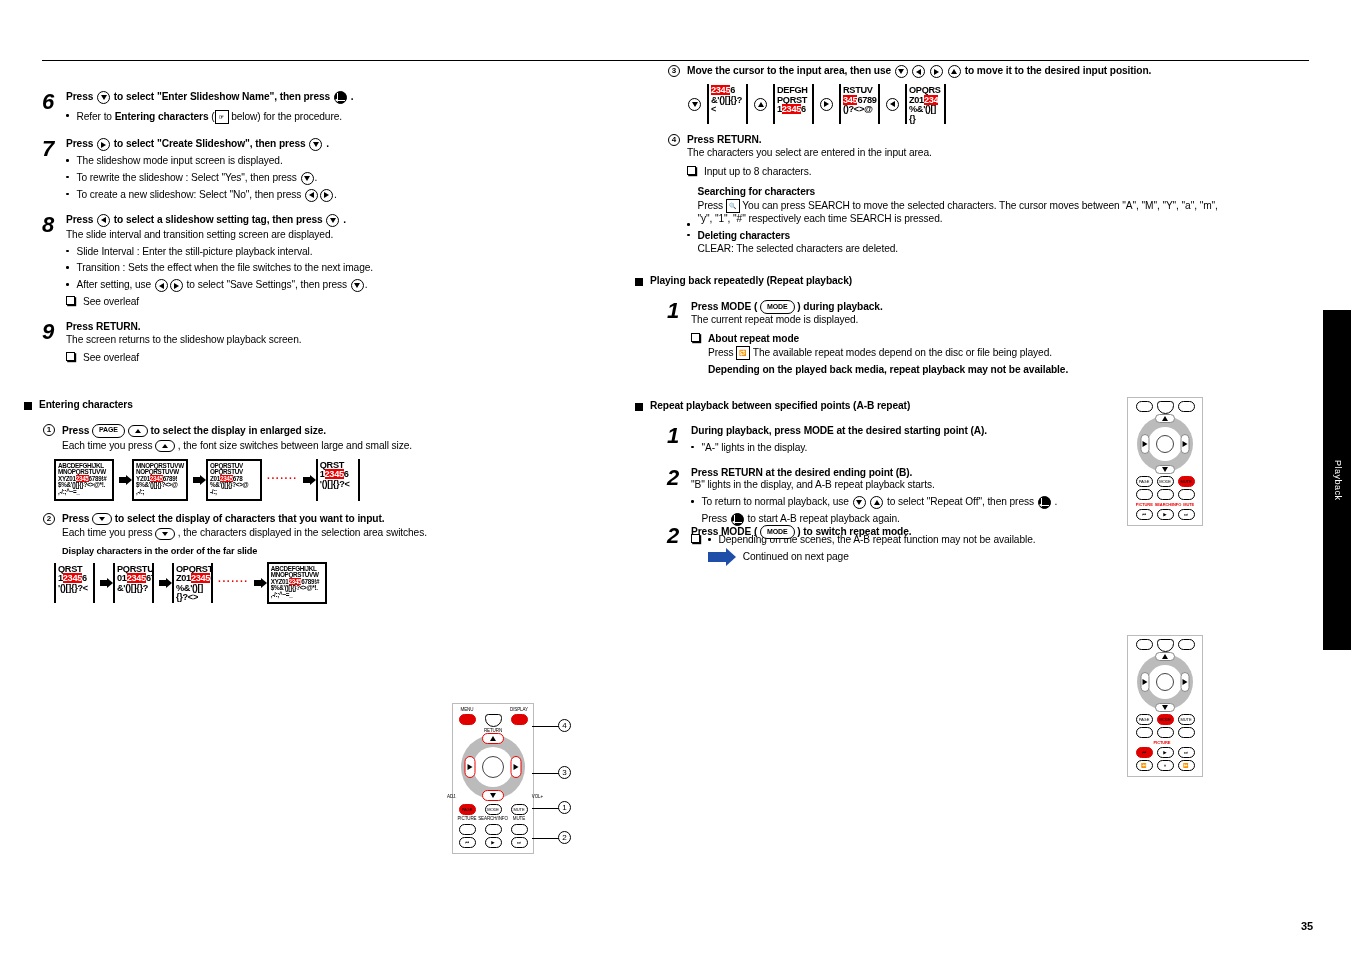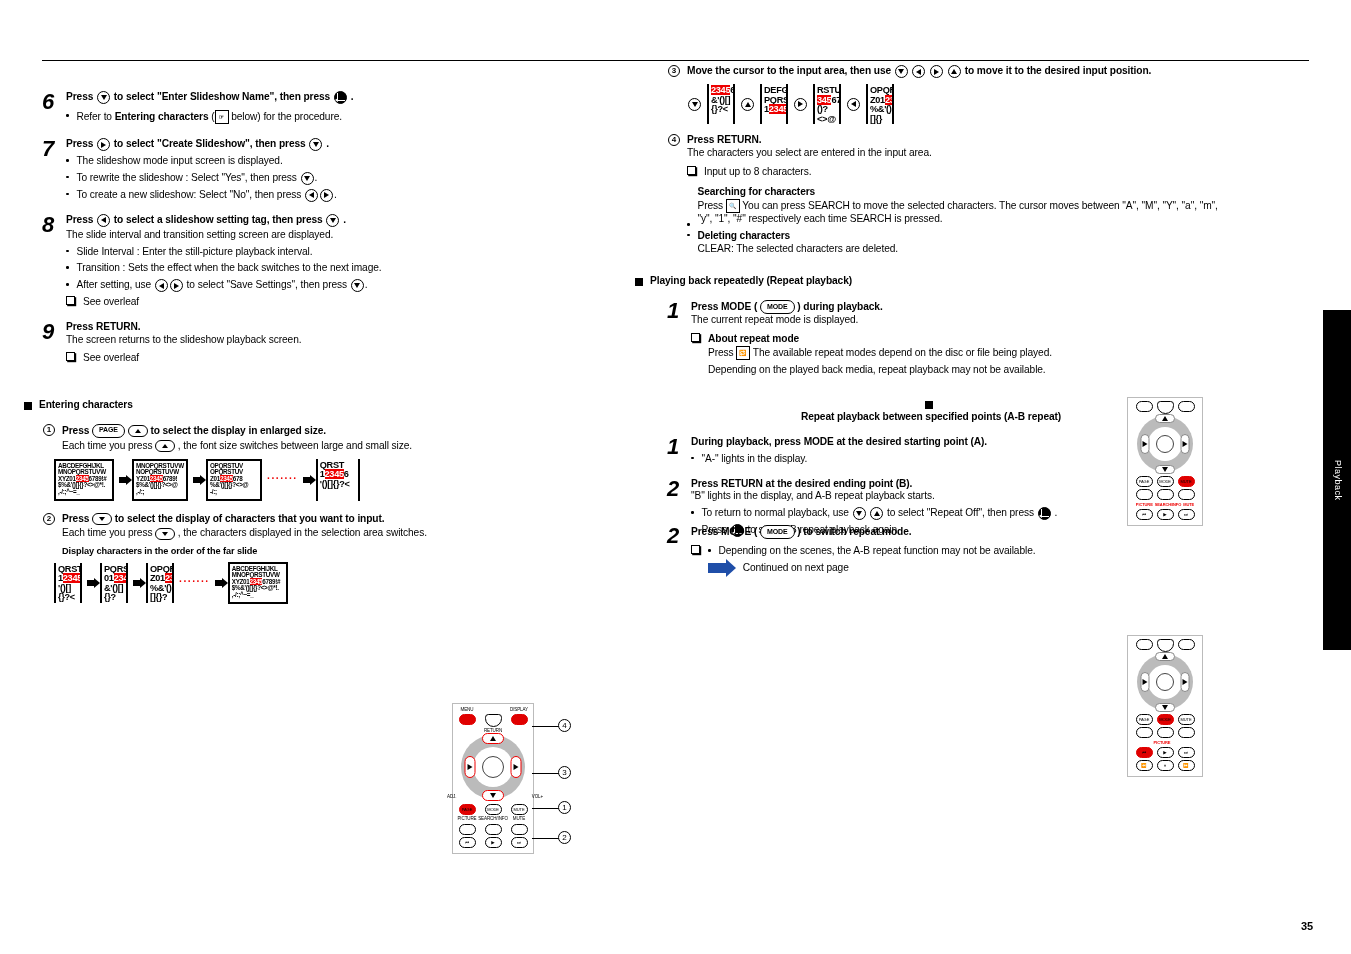--- a/index.html
+++ b/index.html
@@ -25,21 +25,21 @@
   .kbtn { display:inline-flex; align-items:center; justify-content:center; min-width:20px; height:14px; padding:0 6px; border:1px solid #000; border-radius:7px; font-size:7px; vertical-align:middle; background:#fff; font-weight:bold; }
   .kbtn-tall { display:inline-flex; align-items:center; justify-content:center; width:20px; height:12px; border:1.3px solid #000; border-radius:6px; background:#fff; vertical-align:middle; }
   .sqhint { display:inline-flex; align-items:center; justify-content:center; width:14px; height:14px; border:1px solid #000; background:#fff; vertical-align:middle; font-size:6px; font-weight:bold; line-height:1; padding:0; text-align:center; }
   .note-sq { display:inline-block; width:8px; height:8px; background:#000; vertical-align:middle; margin-right:5px; margin-top:1px; flex-shrink:0; }
   .note-sq-outline { display:inline-block; width:9px; height:9px; border:1.5px solid #000; background:#fff; vertical-align:middle; margin-right:6px; box-shadow:1.2px 1.2px 0 #000; flex-shrink:0;}
   .dot { display:inline-block; width:2.5px; height:2.5px; background:#000; border-radius:50%; vertical-align:middle; margin-right:6px; margin-top:4px; flex-shrink:0; }
   .row { display:flex; margin-bottom:4px; gap:2px; }
   .title-line { font-weight:bold; font-size:10.2px; }
   .scrolls { display:flex; align-items:center; gap:5px; margin:4px 0 4px 0; }
   .scrollbox { border:2.5px solid #000; width:60px; height:42px; font-family: Arial; font-size:6.3px; line-height:1.05; letter-spacing:-0.3px; font-weight:bold; padding:2px 2px 0 2px; overflow:hidden; position:relative; }
-  .scrollbox.zoom { width:28px; height:40px; font-size:9.2px; }
+  .scrollbox.zoom { width:41px; height:40px; font-size:9.2px; }
   .scrollbox .sel { background:#e00; color:#fff; }
   .scrollbox.clipT { border-top:none; }
   .scrollbox.clipB { border-bottom:none; }
   .arrow-right { display:inline-block; position:relative; width:8px; height:6px; background:#000; vertical-align:middle; }
   .arrow-right::after { content:""; position:absolute; right:-5px; top:-2px; border-top:5px solid transparent; border-bottom:5px solid transparent; border-left:6px solid #000; }
   .dots { letter-spacing:1px; font-weight:bold; color:#e00; }
   .bluearrow { display:inline-block; position:relative; width:20px; height:10px; background:#1f4ea8; vertical-align:middle; }
   .bluearrow::after { content:""; position:absolute; right:-8px; top:-4px; border-top:9px solid transparent; border-bottom:9px solid transparent; border-left:10px solid #1f4ea8; }
   .pagenum { position:absolute; right:38px; bottom:20px; font-size:11px; font-weight:bold; }
   .remote-illustration { border:1px solid #bbb; width:82px; position:relative; padding:3px 2px 5px 2px; display:flex; flex-direction:column; align-items:center; gap:2px; }
@@ -148,21 +148,21 @@
           <span>.</span>
         </div>
         <div style="margin-top:2px">The slide interval and transition setting screen are displayed.</div>
         <div style="margin-top:4px">
           <div class="row">
               <span class="dot"></span>
               <span>Slide Interval : Enter the still-picture playback interval.</span>
             </div>
           <div class="row">
               <span class="dot"></span>
-              <span>Transition : Sets the effect when the back switches to the next image.</span>
+              <span>Transition : Sets the effect when the file switches to the next image.</span>
             </div>
           <div class="row">
               <span class="dot"></span>
               <span><span>After setting, use </span><span class="circ">
                   <span class="tri tri-l"></span>
                 </span><span class="circ">
                   <span class="tri tri-r"></span>
                 </span><span> to select "Save Settings", then press </span><span class="circ">
                   <span class="tri tri-d"></span>
                 </span><span>.</span></span>
@@ -431,21 +431,21 @@
         </div>
         <div>The current repeat mode is displayed.</div>
         <div style="margin-top:6px;">
           <div class="row">
               <span class="note-sq-outline"></span>
             <span>
               <span class="bold">About repeat mode</span><br>
               Press <span class="sqhint">🔁</span> <span>The available repeat modes depend on the disc or file being played.</span>
             </span>
           </div>
-          <div class="row" style="margin-top:0;">
+          <div class="row" style="margin-top:0;font-weight:bold;">
               <span style="width:15px"></span>
               <span>Depending on the played back media, repeat playback may not be available.</span>
             </div>
         </div>
       </div>
     </div>
 
     <div style="position:absolute; right:24px; top:332px;">
       <div class="small-remote">
         <div class="rrow">
@@ -486,21 +486,21 @@
             <span>MUTE</span>
           </div>
         <div class="rrow">
           <div class="rbtn">⏮</div>
           <div class="rbtn">▶</div>
           <div class="rbtn">⏭</div>
         </div>
       </div>
     </div>
 
-    <div class="row" style="margin-top:20px; margin-left:-32px; align-items:center;flex-direction:column;">
+    <div class="row" style="margin-top:20px; margin-left:-32px; align-items:center;">
       <span class="note-sq"></span>
       <span class="title-line">Repeat playback between specified points (A-B repeat)</span>
     </div>
 
     <div class="step" style="margin-top:12px;">
       <div class="num">1</div>
       <div class="ctxt" style="max-width:380px;">
         <div class="bold">During playback, press MODE at the desired starting point (A).</div>
         <div class="row" style="margin-top:4px;">
             <span class="dot"></span>

